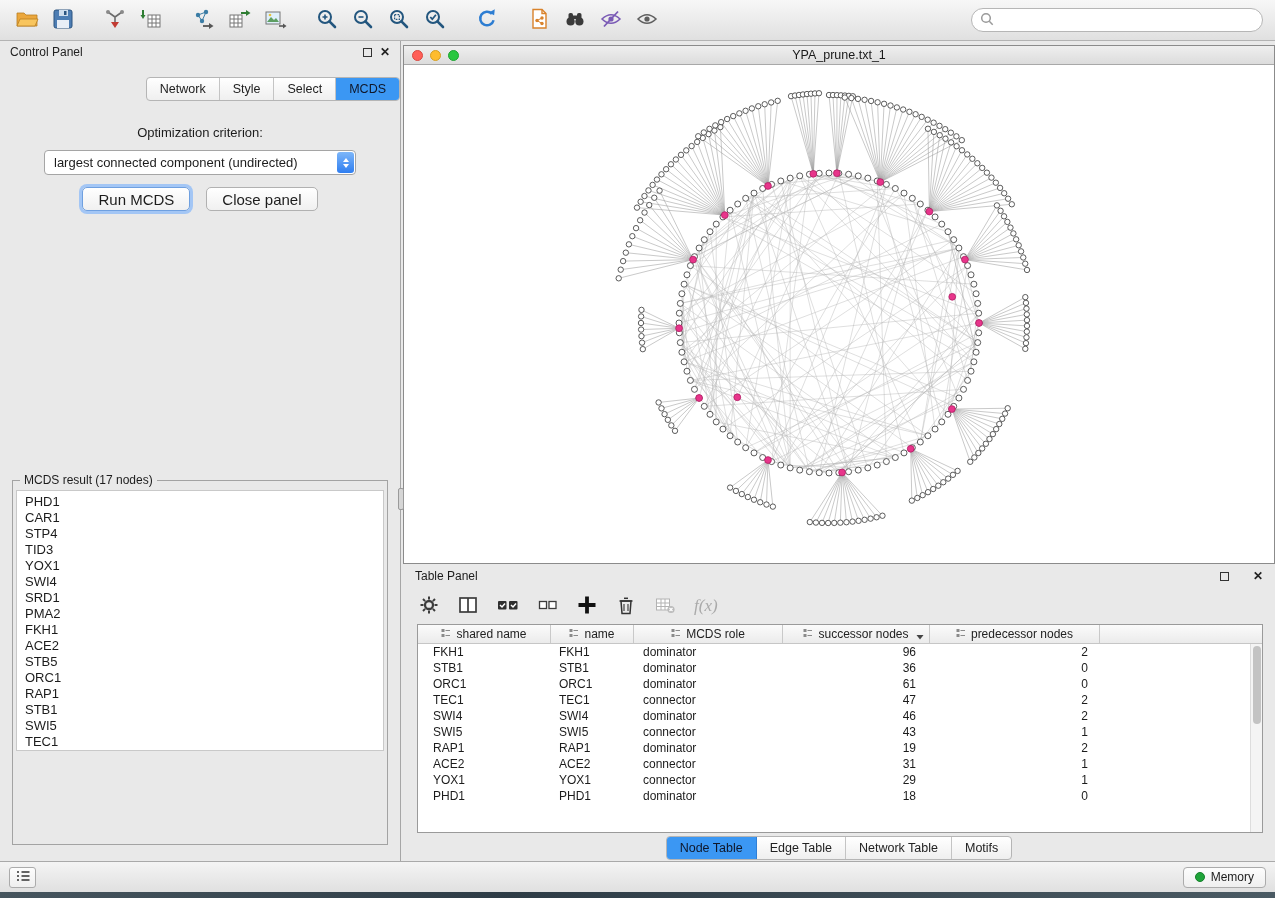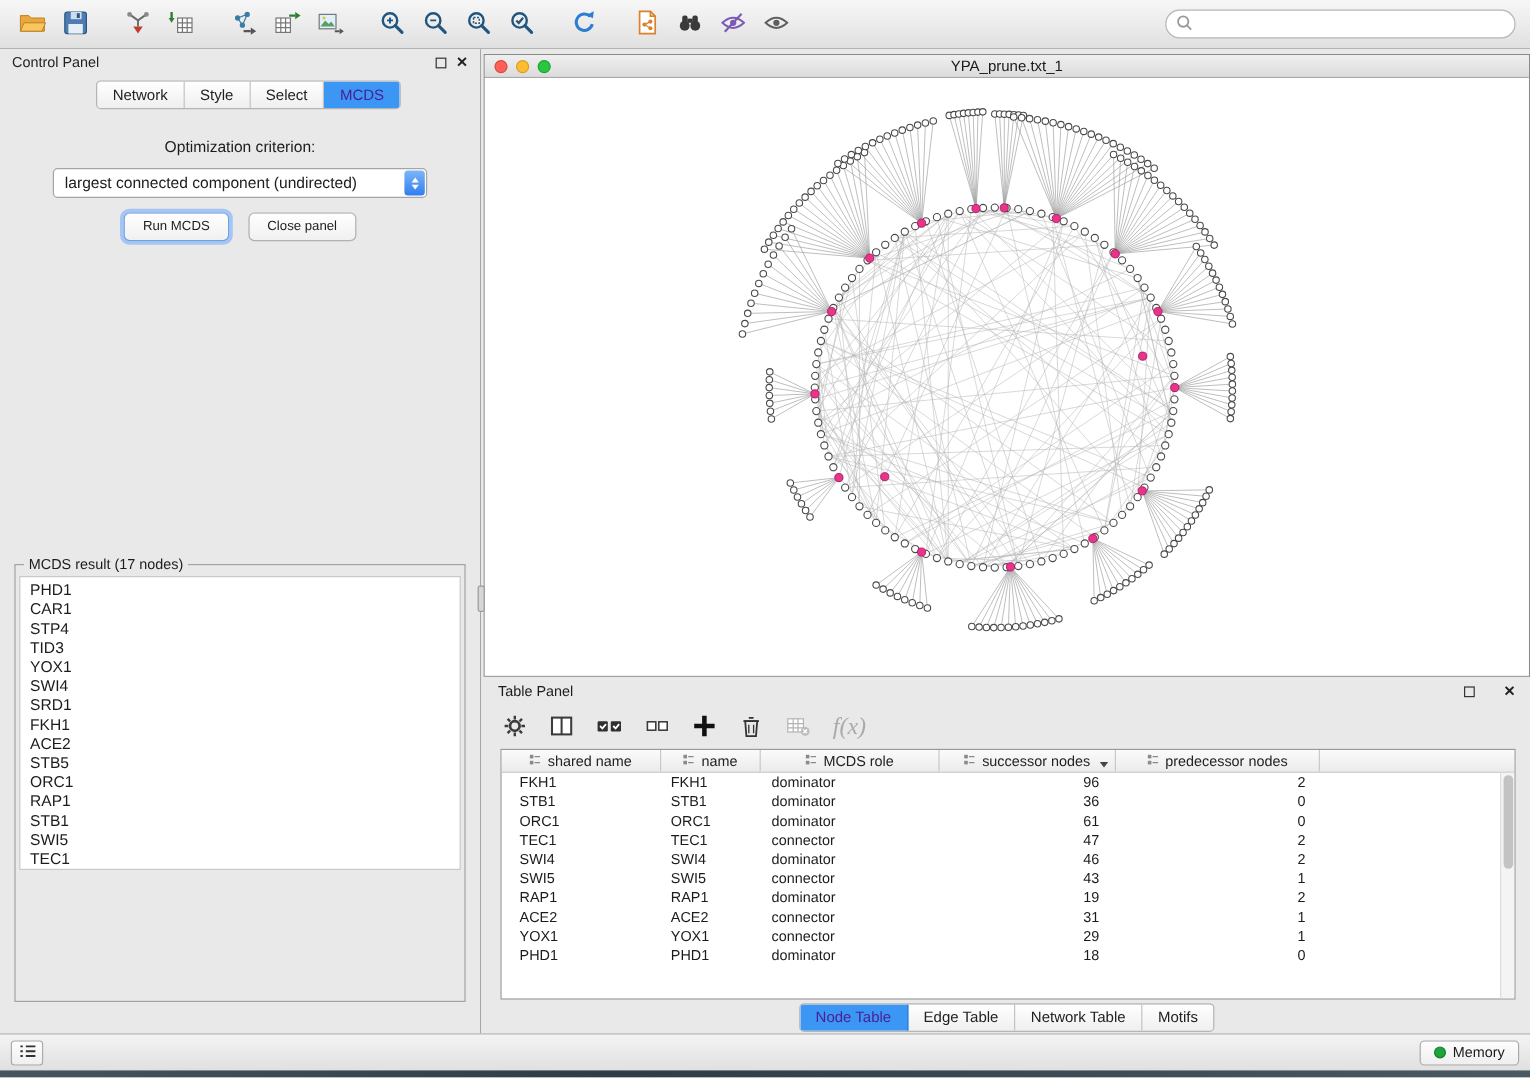--- a/index.html
+++ b/index.html
@@ -23,37 +23,37 @@
   .main { flex:none; height:820px; display:flex; position:relative; background:#e9e9e9; }
 
   
   .control-panel { width:401px; flex:none; background:#e9e9e9; border-right:1px solid #a6a6a6;
     display:flex; flex-direction:column; }
   .panel-header { height:22px; flex:none; display:flex; align-items:center; padding:0 10px;
     font-size:12px; color:#222; gap:8px; }
   .panel-header .spacer { flex:1; }
   .win-float { width:9px; height:9px; border:1.5px solid #333; display:inline-block; }
   .win-close { font-size:12px; font-weight:bold; color:#222; line-height:1; }
-  .cp-tabs { display:flex; justify-content:center; margin-top:4px; flex:none;padding-left:14px; }
+  .cp-tabs { display:flex; justify-content:flex-end; margin-top:14px; flex:none;padding-left:14px; }
   .tab-group { display:inline-flex; border:1px solid #b5b5b5; border-radius:4px; overflow:hidden;
     background:linear-gradient(#ffffff,#efefef); }
   .tab { padding:4px 13px; font-size:12.5px; border-right:1px solid #c4c4c4; color:#222; }
   .tab:last-child { border-right:none; }
-  .tab.active { background:#3b97f3; color:#4c1d95; border-right-color:#2f7fd6; }
+  .tab.active { background:#3b97f3; color:#0f172a; border-right-color:#2f7fd6; }
   .opt-label { text-align:center; margin-top:24px; font-size:13px; flex:none; }
   .dropdown { margin:10px auto 0; width:312px; height:25px; background:#fff;
     border:1px solid #a5a5a5; border-radius:4px; position:relative; display:flex;
     align-items:center; padding-left:9px; font-size:13px; flex:none; }
   .spin { position:absolute; right:1px; top:1px; width:17px; height:21px;
     background:linear-gradient(#7db6f9,#2f7ef0); border-radius:3px; display:flex;
     flex-direction:column; align-items:center; justify-content:center; gap:2px; }
   .spin .up { width:0; height:0; border-left:3.5px solid transparent; border-right:3.5px solid transparent; border-bottom:4px solid #fff; }
   .spin .down { width:0; height:0; border-left:3.5px solid transparent; border-right:3.5px solid transparent; border-top:4px solid #fff; }
   .btn-row { display:flex; justify-content:center; gap:16px; margin-top:12px; flex:none; }
-  button.mac { height:24px; padding:0 15px; font-size:11px; color:#1c1c1c;
+  button.mac { height:24px; padding:0 15px; font-size:15px; color:#1c1c1c;
     background:linear-gradient(#ffffff,#f0f0f0); border:1px solid #b1b1b1; border-radius:5px;
     font-family:"Liberation Sans", sans-serif; }
   button.mac.focused { box-shadow:0 0 0 3px #a3c6f5; border-color:#6fa0e0; }
   fieldset.result-box { margin:262px 12px 0 12px; height:372px; border:1px solid #a3a3a3;
     padding:3px; background:#e9e9e9; flex:none; }
   fieldset.result-box legend { font-size:12px; padding:0 4px; margin-left:4px; }
   .result-list { background:#fff; border:1px solid #c9c9c9; height:100%; overflow:hidden;
     padding:3px 0 0 8px; }
   .result-item { font-size:13px; line-height:16px; }
 
@@ -73,21 +73,21 @@
   .net-title { position:absolute; left:0; right:0; text-align:center; font-size:12.5px; color:#1a1a1a; }
   .net-canvas { height:498px; background:#fff; position:relative; overflow:hidden; }
   .net-canvas svg { position:absolute; left:0; top:0; }
 
   
   .table-panel { flex:1; display:flex; flex-direction:column; margin-left:2px; min-height:0; }
   .tp-header { height:24px; flex:none; display:flex; align-items:center; padding:0 12px;
     font-size:12px; gap:24px; }
   .tp-toolbar { height:36px; flex:none; display:flex; align-items:center; gap:19px; padding:0 16px; }
   .tt-btn { display:flex; align-items:center; justify-content:center; }
-  .fx { font-family:"Liberation Serif", serif; font-style:italic; font-size:20px; color:#aaa; }
+  .fx { font-family:"Liberation Serif", serif; font-style:italic; font-size:17px; color:#aaa; }
   .tp-tablewrap { flex:1; margin:0 12px 2px 14px; border:1px solid #9a9a9a; background:#fff;
     position:relative; overflow:hidden; }
   .thead { display:flex; height:19px; background:linear-gradient(#fbfbfb,#ebebeb);
     border-bottom:1px solid #c6c6c6; }
   .hcell { display:flex; align-items:center; justify-content:center; gap:5px; font-size:12px;
     color:#222; border-right:1px solid #c9c9c9; position:relative; }
   .c0{width:133px;} .c1{width:83px;} .c2{width:149px;} .c3{width:147px;} .c4{width:170px;}
   .cfill { flex:1; border-right:none; }
   .hchev { position:absolute; right:4px; top:5px; }
   .tbody { position:absolute; top:19px; left:0; right:12px; bottom:0; overflow:hidden; }
@@ -294,20 +294,21 @@
       <fieldset class="result-box">
         <legend>MCDS result (17 nodes)</legend>
         <div class="result-list">
             <div class="result-item">PHD1</div>
             <div class="result-item">CAR1</div>
             <div class="result-item">STP4</div>
             <div class="result-item">TID3</div>
             <div class="result-item">YOX1</div>
             <div class="result-item">SWI4</div>
             <div class="result-item">SRD1</div>
+            <div class="result-item">PMA2</div>
             <div class="result-item">FKH1</div>
             <div class="result-item">ACE2</div>
             <div class="result-item">STB5</div>
             <div class="result-item">ORC1</div>
             <div class="result-item">RAP1</div>
             <div class="result-item">STB1</div>
             <div class="result-item">SWI5</div>
             <div class="result-item">TEC1</div>
           </div>
       </fieldset>

